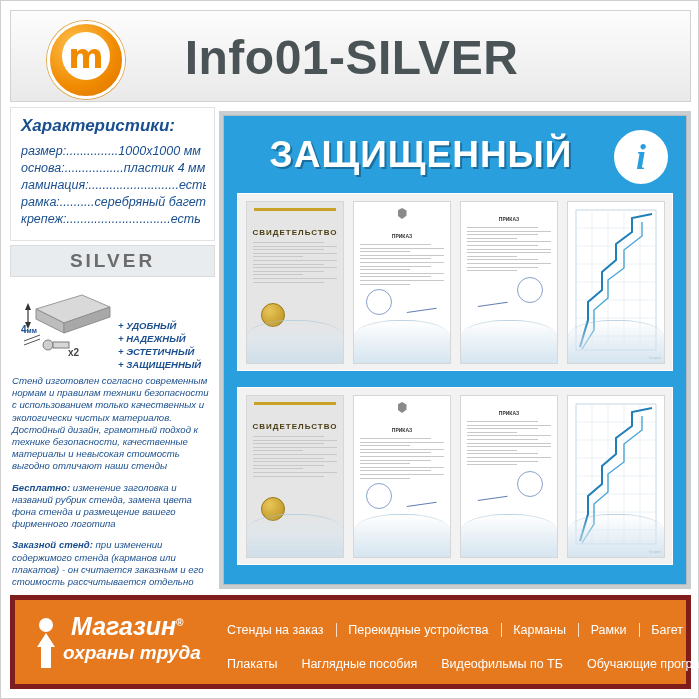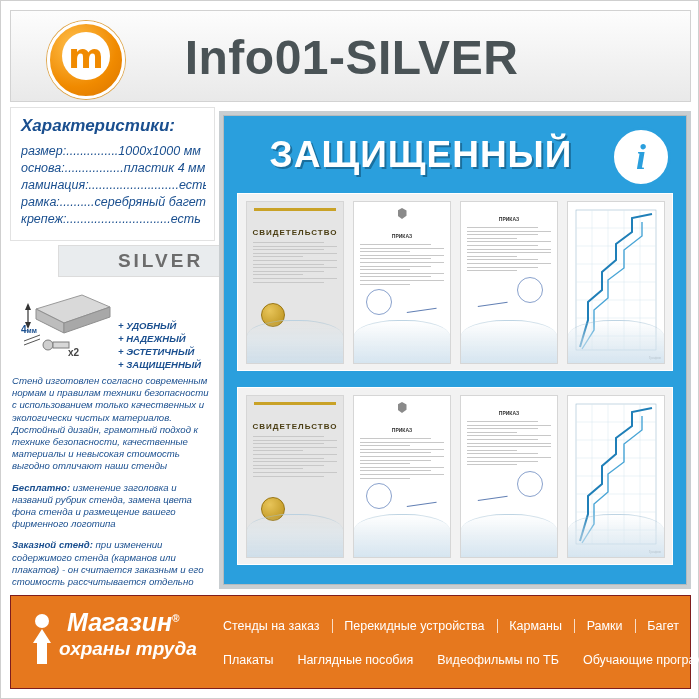--- a/index.html
+++ b/index.html
@@ -61,21 +61,21 @@
     margin-bottom:7px;
   }
   .spec-row{
     font-style:italic;font-size:12.5px;color:#1a4f8f;line-height:17px;
     white-space:nowrap;overflow:hidden;
   }
   .spec-row .val{font-weight:normal;}
   .silver-box{
     position:absolute;left:0;top:138px;width:205px;height:32px;
     background:#e9ecee;border:1px solid #dcdcdc;box-sizing:border-box;
-    display:flex;align-items:center;justify-content:center;margin-left:48px;
+    display:flex;align-items:center;justify-content:center;
   }
   .silver-box span{
     font-size:19px;color:#6c6c6c;letter-spacing:3px;font-weight:bold;
   }
   .diagram{
     position:absolute;left:0;top:174px;width:205px;height:95px;
     background:#fff;
   }
   .diag-svg{position:absolute;left:8px;top:2px;}
   .bullets{
@@ -166,21 +166,21 @@
   .lines i.m{width:85%;}
   
   .doc4{position:absolute;inset:0;background:#ffffff;}
   .footnote{
     position:absolute;right:3px;bottom:3px;font-size:3.6px;color:#8a8a8a;
   }
   
   .bottom{
     position:absolute;left:9px;top:594px;width:681px;height:94px;
     background:#e6781e;
-    border:1px solid #7f1d1d;
+    border:5px solid #7f1d1d;
     box-sizing:border-box;
   }
   .brand{
     position:absolute;left:10px;top:6px;width:186px;height:80px;
     color:#fff;
   }
   .brand .l1{
     position:absolute;left:46px;top:6px;font-size:25px;font-weight:bold;
     font-style:italic;color:#ffffff;
   }

